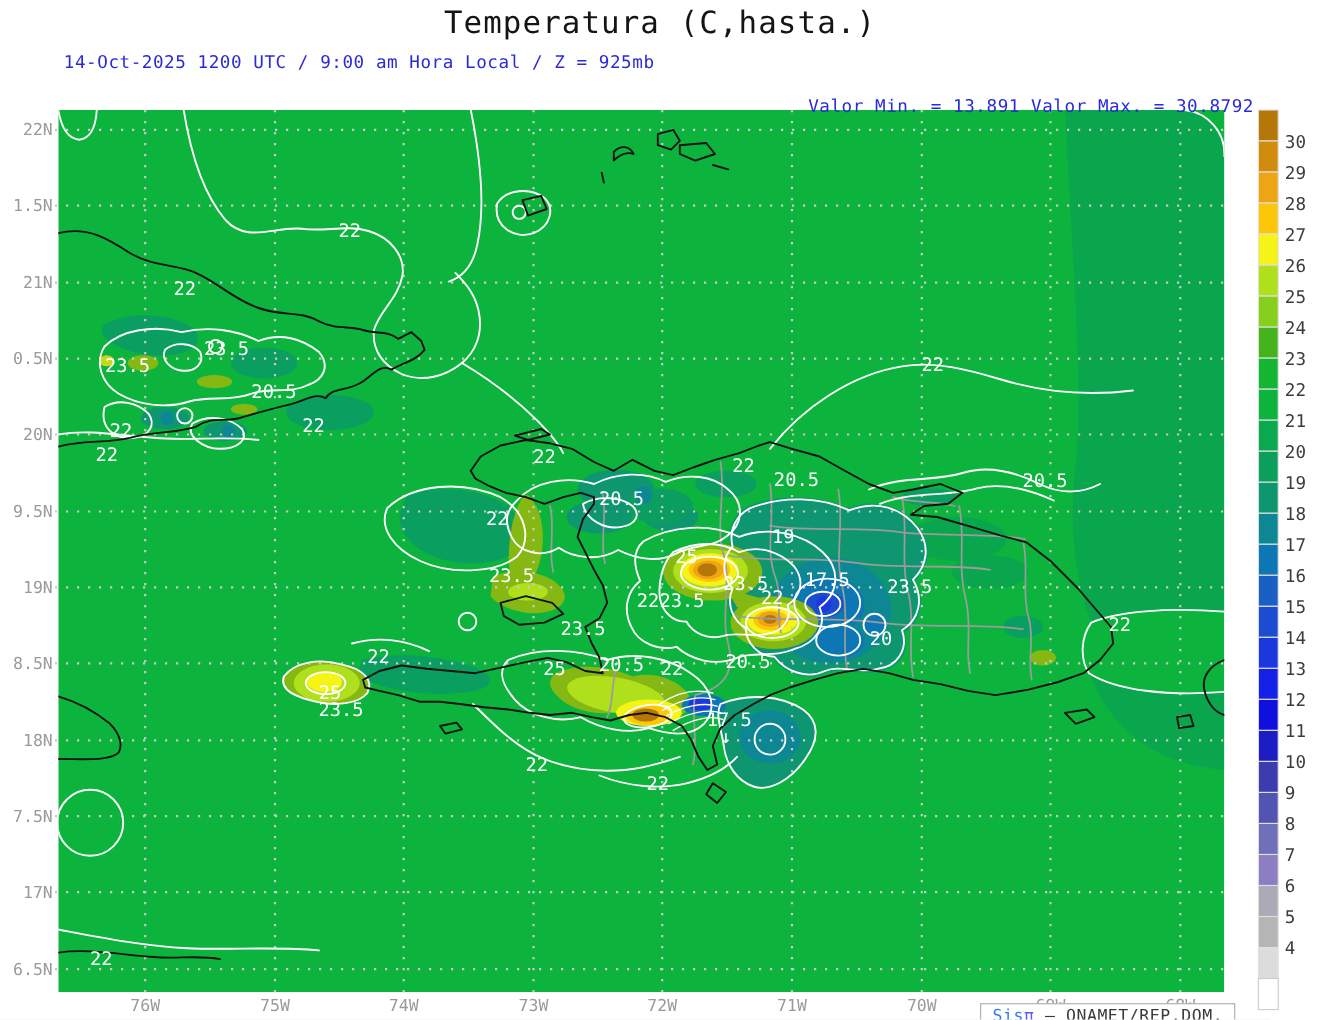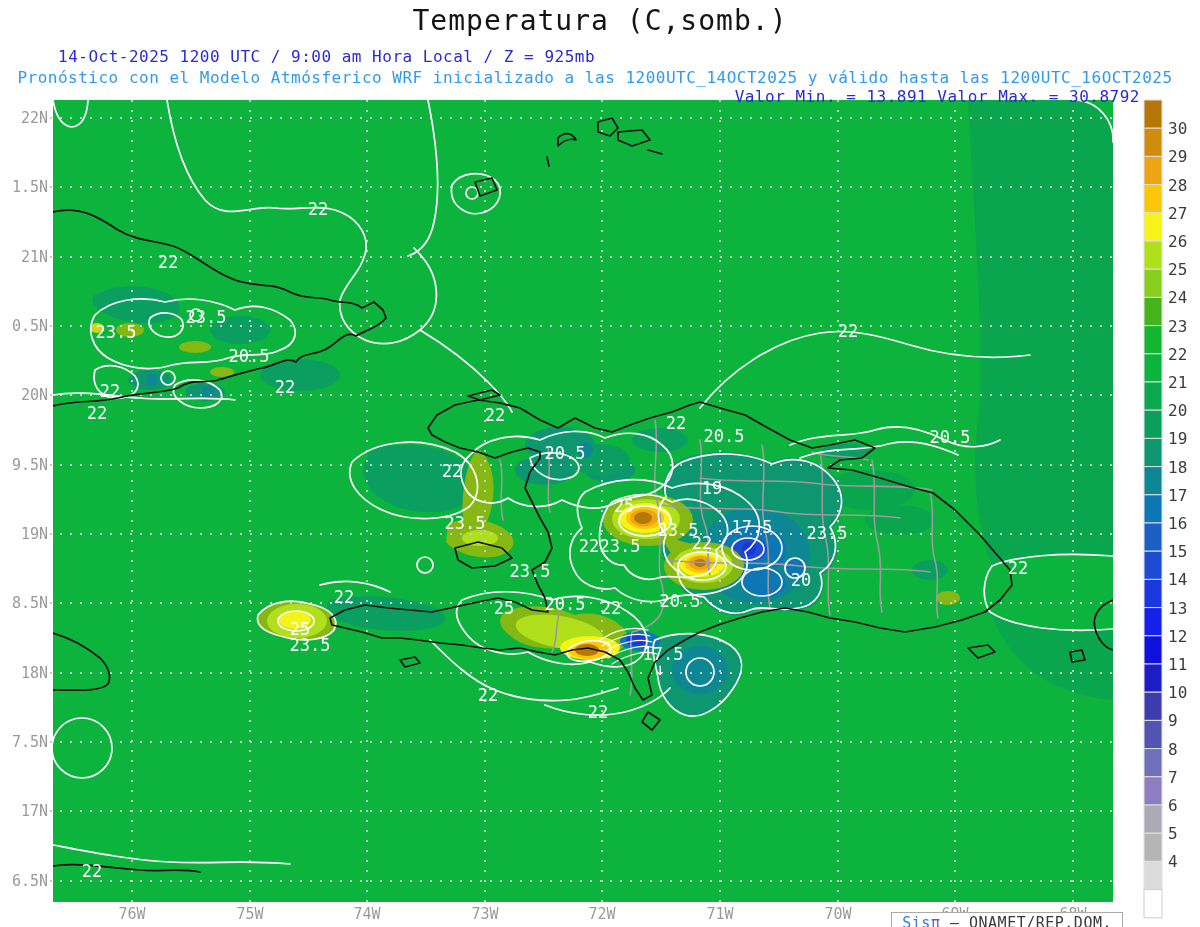--- a/index.html
+++ b/index.html
@@ -22,24 +22,23 @@
   .clabel{fill:#ffffff;font-size:17px;}
   .attribution{position:absolute;top:912px;right:77px;background:#ffffff;border:1px solid #aaaaaa;
         padding:1px 10px 2px 10px;font-size:15px;letter-spacing:.5px;color:#3a3a3a;text-align:center;}
   .attribution .brand{color:#2f7bf0;}
   .attribution .pi{color:#5b5bf0;}
 </style>
 </head>
 <body>
 
 <div id="stage" style="--c-main: #0cb43e; --c-dark: #0aa64d; --c-teal: #0a9f60; --c-teal2: #0d9670; --c-teal-blue: #0e8795; --c-blue: #0d76b5; --c-blue2: #1c4cd2; --c-blue3: #1b38de; --c-olive: #86b814; --c-yg: #b0e01b; --c-yellow: #f6f316; --c-orange: #fdc608; --c-orange2: #eda513; --c-brown: #b57708;">
-  <div class="title">Temperatura (C,somb.)</div>
+  <div class="title">Temperatura (C,hasta.)</div>
   <div class="sub-left">14-Oct-2025   1200 UTC / 9:00 am Hora Local / Z = 925mb</div>
   <div class="sub-right">Valor Min. = 13.891  Valor Max. = 30.8792</div>
-  <div class="sub2">Pronóstico con el Modelo Atmósferico WRF inicializado a las 1200UTC_14OCT2025 y válido hasta las  1200UTC_16OCT2025</div>
 
   <svg id="mapsvg" width="1200" height="927" viewBox="0 0 1200 927">
     <defs>
       <clipPath id="plotclip">
           <rect x="53" y="100" width="1060" height="802"></rect>
         </clipPath>
     </defs>
 
     <g clip-path="url(#plotclip)">
       <rect x="53" y="100" width="1060" height="802" fill="var(--c-main)"></rect>

